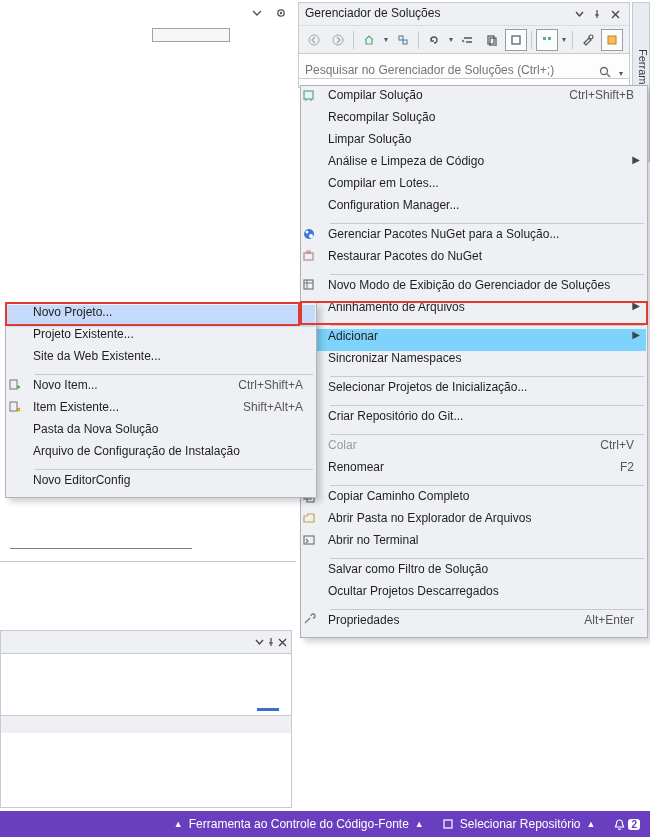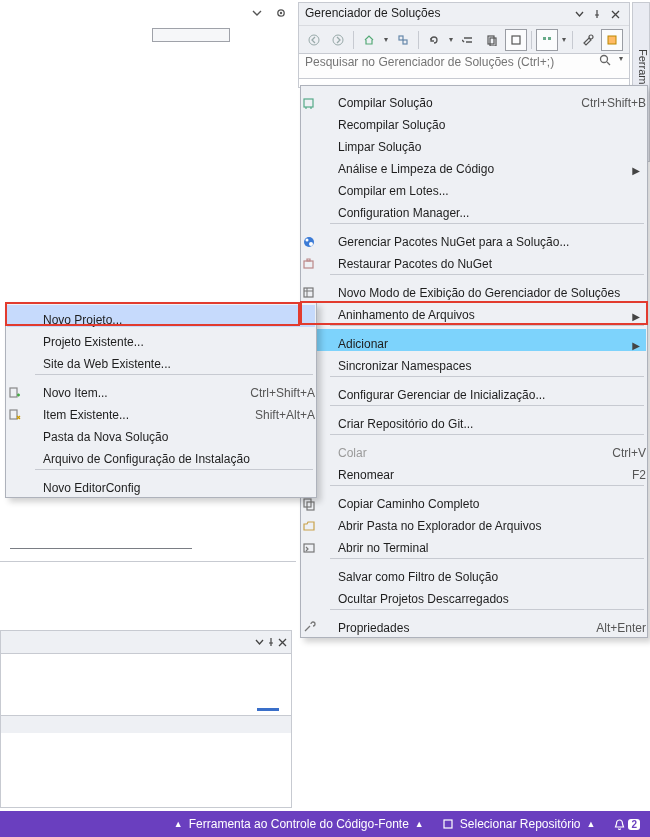--- a/index.html
+++ b/index.html
@@ -54,21 +54,21 @@
     border: 1px solid transparent;
   }
   .tbtn.boxed { border-color:#9a9da4; background:#fbfcfd;}
   .tsep { width:1px; height:18px; background:#c7cad1; margin:0 2px;}
   .dropdown-arrow {
     width: 8px; display:inline-flex; align-items:center; justify-content:center;
     font-size:8px; color:#555;
   }
 
   .search {
-    display:flex; align-items:flex-start;
+    display:flex; align-items:flex-end;
     background:#fdfdfd;
     border-top:1px solid #c7cad1;
     border-bottom:1px solid #c7cad1;
     height: 26px;
     padding: 0 4px;
   }
   .search input {
     flex:1; border:none; background:transparent; outline:none;
     font-size:12px; color:#6a6a6a;
   }
@@ -92,25 +92,24 @@
 
   
   .menu {
     position:absolute;
     background:#eef0f4;
     border:1px solid #aeb2bb;
     box-shadow: 4px 4px 6px rgba(0,0,0,0.18);
     padding: 2px 1px;
   }
   .menu .row {
-    display:flex; align-items:flex-end;
+    display:flex; align-items:flex-start;
     height: 22px;
-    padding-right: 0;
+    padding-right: 12px;
     position:relative;
-    gap:10px;
   }
   .menu .icon {
     width: 26px; text-align:center;
     font-size:12px; color:#666;
     flex:none;
   }
   .menu .label { flex:1; white-space:nowrap; }
   .menu .shortcut { color:#555; margin-left:20px; white-space:nowrap; }
   .menu .arrow {
     position:absolute; right:6px; font-size:10px; color:#444;
@@ -407,21 +406,21 @@
       <span class="label">Sincronizar Namespaces</span>
     </div>
     <hr>
     <div class="row">
       <span class="icon">
         <svg width="14" height="14">
           <circle cx="7" cy="7" r="3" fill="none" stroke="#777" stroke-width="1.3"></circle>
           <circle cx="7" cy="7" r="1" fill="#777"></circle>
         </svg>
       </span>
-      <span class="label">Configurar Gerenciar de Inicialização...</span>
+      <span class="label">Selecionar Projetos de Inicialização...</span>
     </div>
     <hr>
     <div class="row">
       <span class="icon">
         <svg width="14" height="14">
           <circle cx="4" cy="4" r="1.5" fill="#d66"></circle>
           <circle cx="10" cy="4" r="1.5" fill="#d66"></circle>
           <circle cx="7" cy="10" r="1.5" fill="#d66"></circle>
           <path d="M4 5 L7 9 M10 5 L7 9" stroke="#d66" stroke-width="1.2"></path>
         </svg>

